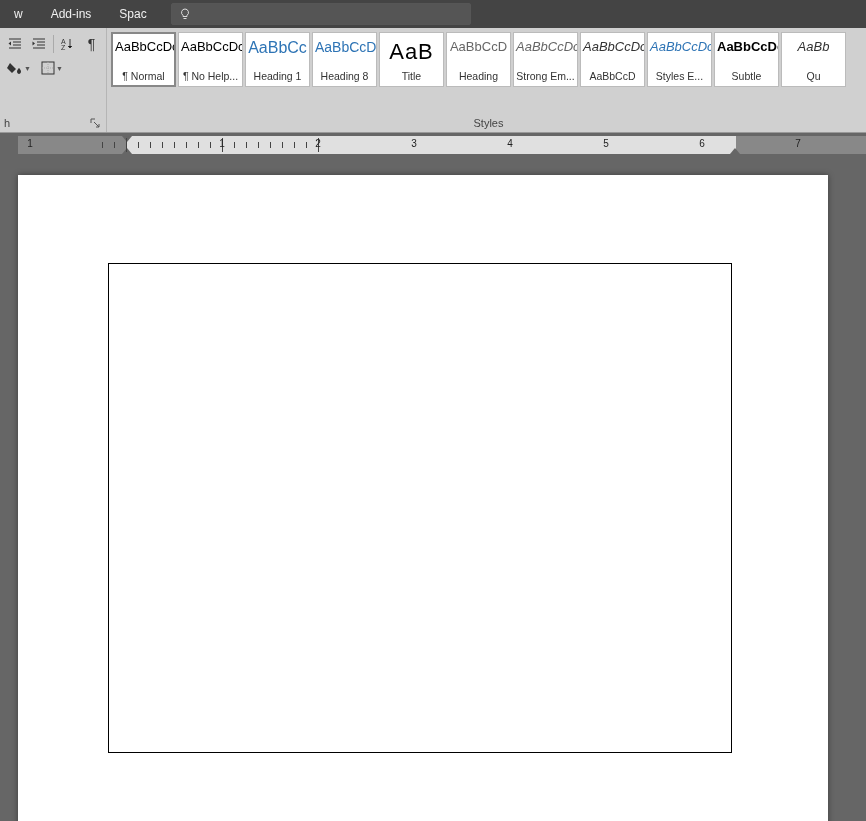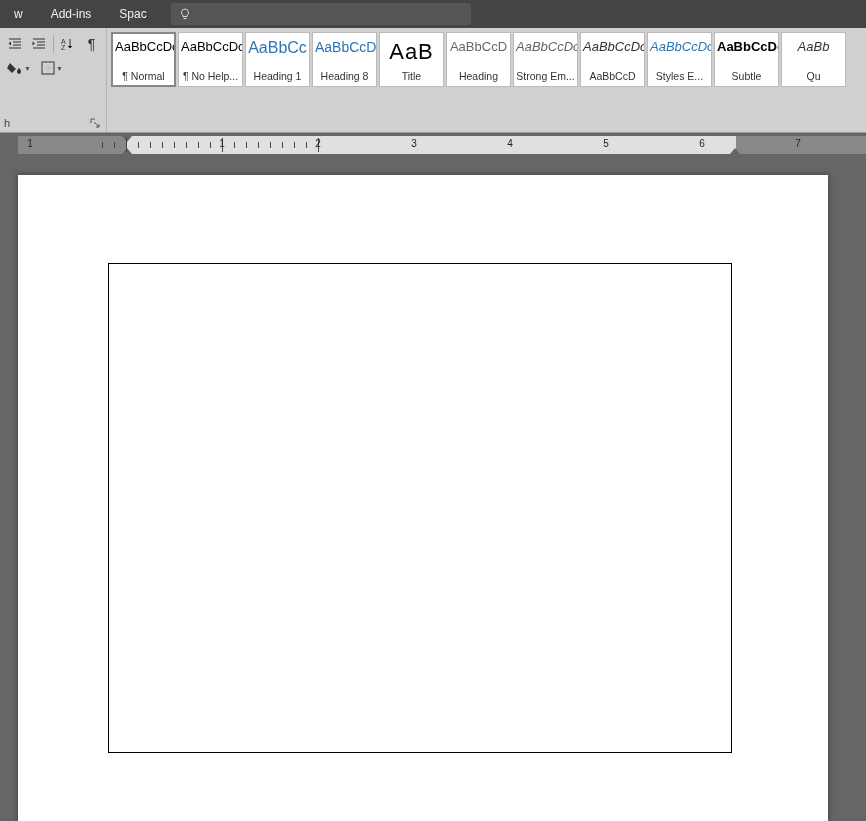--- a/index.html
+++ b/index.html
@@ -336,20 +336,23 @@
         </div>
         <div class="style-card">
           <div class="style-preview" style="font-size:13px;color:#000;font-weight:bold;">AaBbCcDc</div>
           <div class="style-name">Subtle</div>
         </div>
         <div class="style-card">
           <div class="style-preview" style="font-size:13px;color:#333;font-style:italic;">AaBb</div>
           <div class="style-name">Qu</div>
         </div>
       </div>
+    <div class="group-label">
+      <span>Styles</span>
+    </div>
   </div>
 </div>
 
 <div class="ruler-wrap">
   <div class="ruler-left-gutter"></div>
   <div class="ruler" id="ruler">
     <div class="white-area"></div>
     <div class="indent-first"></div>
     <div class="indent-hanging"></div>
     <div class="indent-right"></div>

